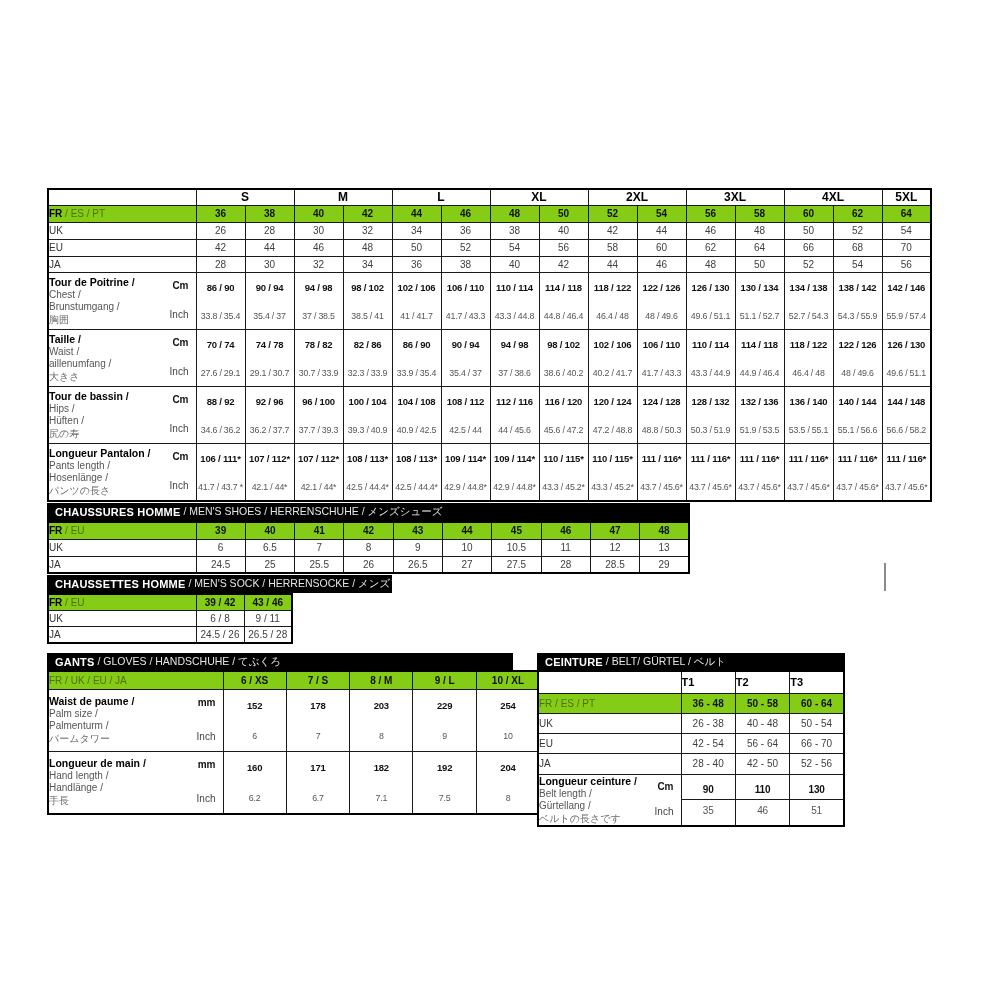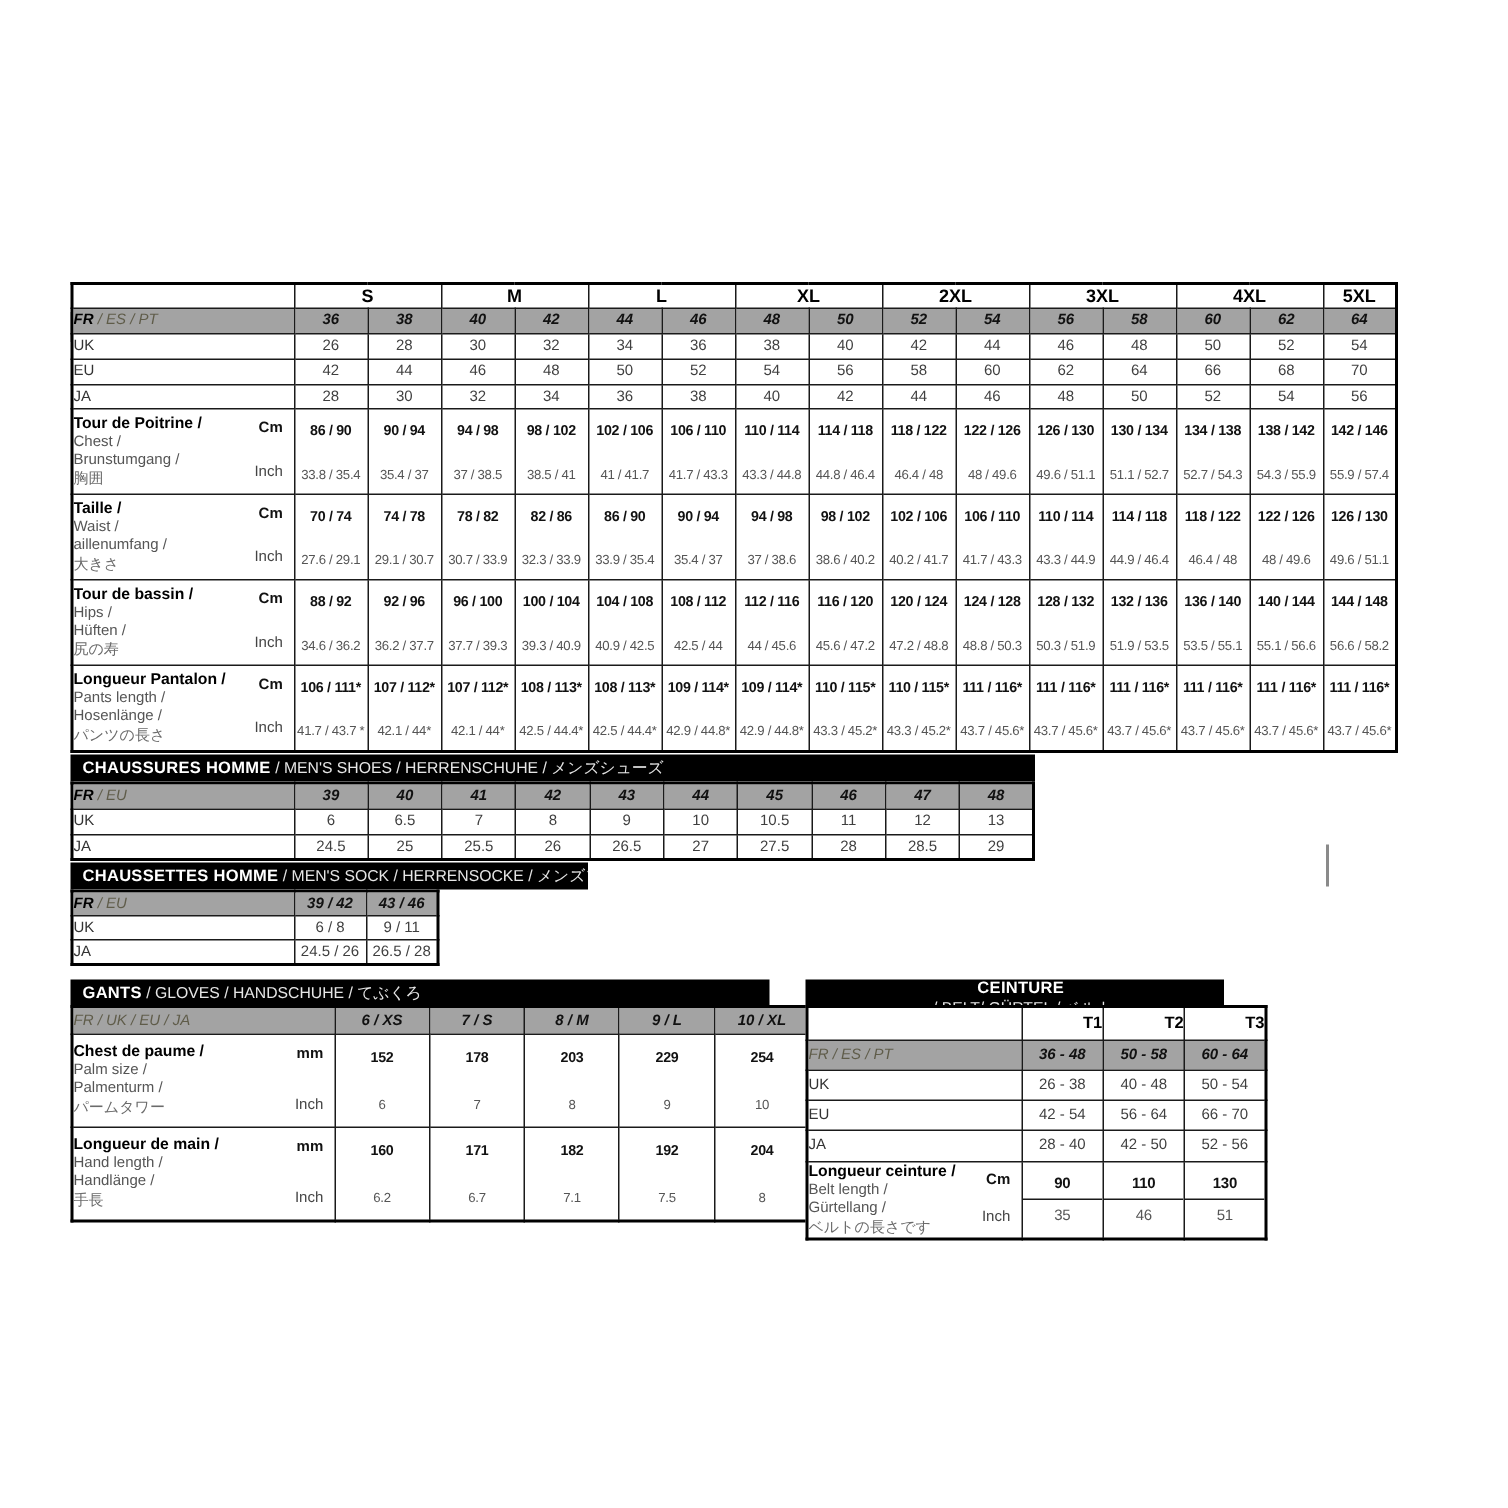--- a/index.html
+++ b/index.html
@@ -9,23 +9,23 @@
        padding-left:8px;box-sizing:border-box;font-size:11px;white-space:nowrap;overflow:hidden;}
   .bar .bold{font-weight:bold;letter-spacing:.2px;}
   .bar .rest{color:#e6e6e6;margin-left:3px;font-size:10.5px;}
   table.tbl{position:absolute;border-collapse:collapse;table-layout:fixed;background:#fff;
        border:2px solid #000;}
   .tbl td{border:1px solid #1a1a1a;white-space:nowrap;overflow:hidden;padding:0;vertical-align:middle;}
   
   .grp{font-weight:bold;font-size:12px;text-align:center;color:#000;}
   .c{font-size:10px;color:#3f3f3f;text-align:center;}
   .yv{font-size:10px;font-weight:bold;color:#111;text-align:center;background:#FFE100;}
-  .hdrT{font-size:11px;font-weight:bold;color:#000;text-align:right;margin-left:45px;}
+  .hdrT{font-size:11px;font-weight:bold;color:#000;text-align:left;margin-left:45px;}
   .rowlbl{font-size:10px;color:#333;text-align:left;padding-left:7px;}
-  tr.yellow td{background:#a3a3a3;font-style:italic;}
+  tr.yellow td{background:#84cc16;}
   .ylbl{font-size:10px;text-align:left;padding-left:7px;color:#111;}
   .ylbl b{font-weight:bold;color:#000;}
   .ylbl .dim{color:rgba(40,35,0,.55);}
   .empty{background:#fff;}
   
   .lblcell{position:relative;text-align:left;vertical-align:top;padding:4px 6px 2px 6px;}
   .lblcell .l1{font-weight:bold;font-size:10.5px;color:#000;line-height:13px;}
   .lblcell .l2,.lblcell .l3{font-size:10px;color:#555;line-height:12px;}
   .lblcell .l4{font-size:10px;color:#6b6b6b;line-height:13px;}
   .unit-top{position:absolute;right:7px;top:7px;font-size:10px;font-weight:bold;color:#111;}
@@ -517,21 +517,21 @@
     <td class="ylbl"><span class="dim">FR /  UK / EU / JA</span></td>
   <td class="yv">6 / XS</td>
         <td class="yv">7 / S</td>
         <td class="yv">8 / M</td>
         <td class="yv">9 / L</td>
         <td class="yv">10 / XL</td>
         <td class="yv">11 / 2XL</td>
       </tr>
   <tr class="r-gblk">
     <td class="lblcell">
-      <div class="l1">Chest de paume /</div>
+      <div class="l1">Waist de paume /</div>
       <div class="l2">Palm size /</div>
       <div class="l3">Palmenturm /</div>
       <div class="l4">パームタワー</div>
       <span class="unit-top">mm</span>
       <span class="unit-bottom">Inch</span>
     </td>
   <td class="dualcell">
           <div class="cmv">152</div>
           <div class="inv">6</div>
         </td>
@@ -586,21 +586,21 @@
           <div class="inv">8</div>
         </td>
         <td class="dualcell">
           <div class="cmv">215</div>
           <div class="inv">8.4</div>
         </td>
       </tr>
 </tbody>
   </table>
 
-<div class="bar" style="left:537px;top:653px;width:279px;height:17px;flex-direction:column;">
+<div class="bar" style="left:537px;top:653px;width:308px;height:17px;">
   <span class="bold">CEINTURE</span>
   <span class="rest"> / BELT/ GÜRTEL / ベルト</span>
 </div>
 <table class="tbl t-belt" style="left:537px;top:670px;width:308px;">
   <colgroup>
       <col style="width:143px">
       <col span="3">
     </colgroup>
   <tbody>
       <tr class="r-bhdr">

